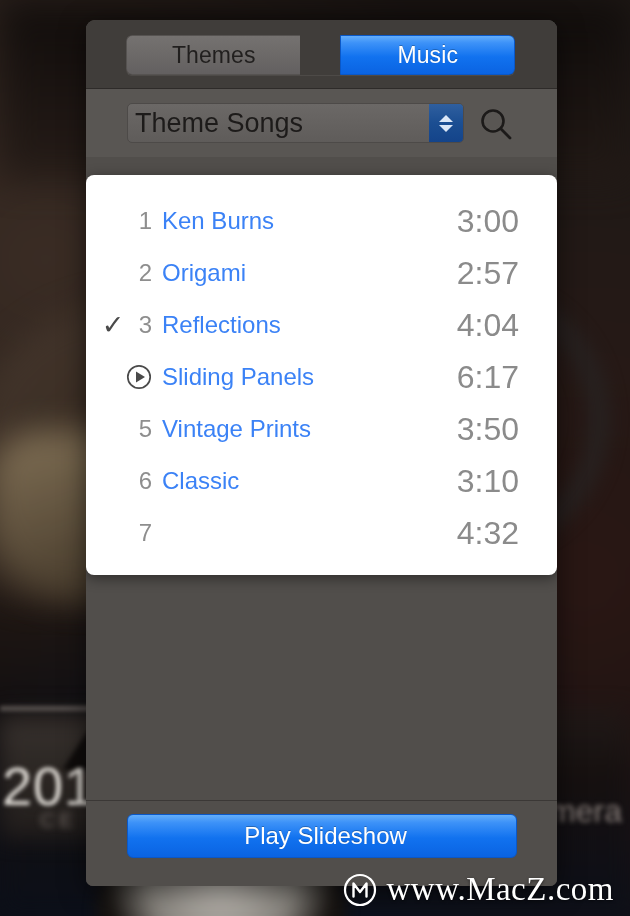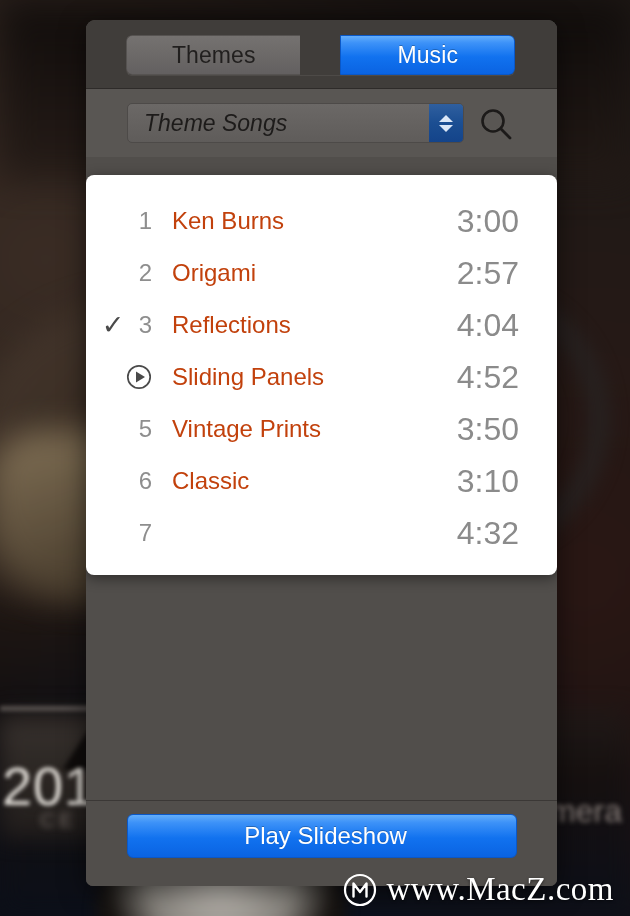--- a/index.html
+++ b/index.html
@@ -200,25 +200,24 @@
     width: 337px; height: 40px;
     background: linear-gradient(#6b6866, #5f5c5a);
     border: 1px solid #4d4a48;
     border-radius: 5px;
     box-sizing: border-box;
     display: flex;
     align-items: center;
     cursor: default;
   }
   .popup-label {
-    margin-left: 16px;
-    font-size: 23px;
+    margin-left: 7px;
+    font-size: 27px;
     color: #1d1b1a;
     white-space: nowrap;
-    font-style: italic;
   }
   .stepper {
     position: absolute;
     right: 0; top: 0;
     width: 34px; height: 38px;
     background: linear-gradient(#2f5f9f 0%, #1b4e92 50%, #14448a 100%);
     border-radius: 0 4px 4px 0;
     display: flex;
     flex-direction: column;
     align-items: center;
@@ -281,23 +280,23 @@
     position: absolute;
     left: 40px;
     width: 26px;
     height: 26px;
     display: flex;
     align-items: center;
     justify-content: center;
   }
   .row-title {
     position: absolute;
-    left: 86px;
+    left: 76px;
     font-size: 24px;
-    color: #c2410c;
+    color: #3b82f6;
     white-space: nowrap;
   }
   .row-time {
     position: absolute;
     right: 38px;
     font-size: 32px;
     color: #8b8b8b;
   }
 
   
@@ -424,21 +423,21 @@
       </div>
 
       <div class="row">
         <span class="row-play">
           <svg width="26" height="26" viewBox="0 0 26 26" aria-hidden="true">
             <circle cx="13" cy="13" r="11.2" fill="none" stroke="#4a4a4a" stroke-width="1.7"></circle>
             <polygon points="10,7.6 19,13 10,18.4" fill="#4a4a4a"></polygon>
           </svg>
         </span>
         <span class="row-title">Sliding Panels</span>
-        <span class="row-time">4:52</span>
+        <span class="row-time">6:17</span>
       </div>
 
       <div class="row">
         <span class="row-num">5</span>
         <span class="row-title">Vintage Prints</span>
         <span class="row-time">3:50</span>
       </div>
 
       <div class="row">
         <span class="row-num">6</span>

